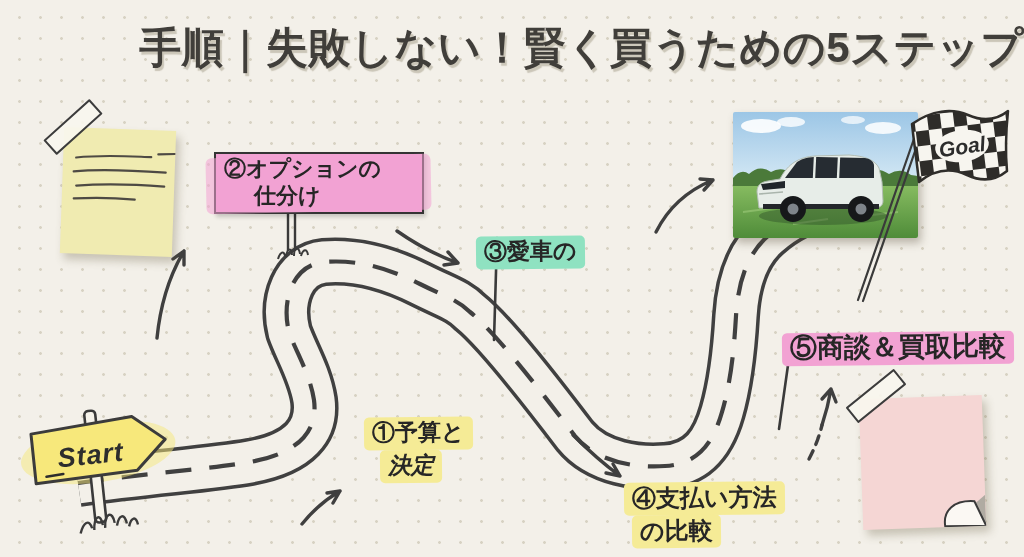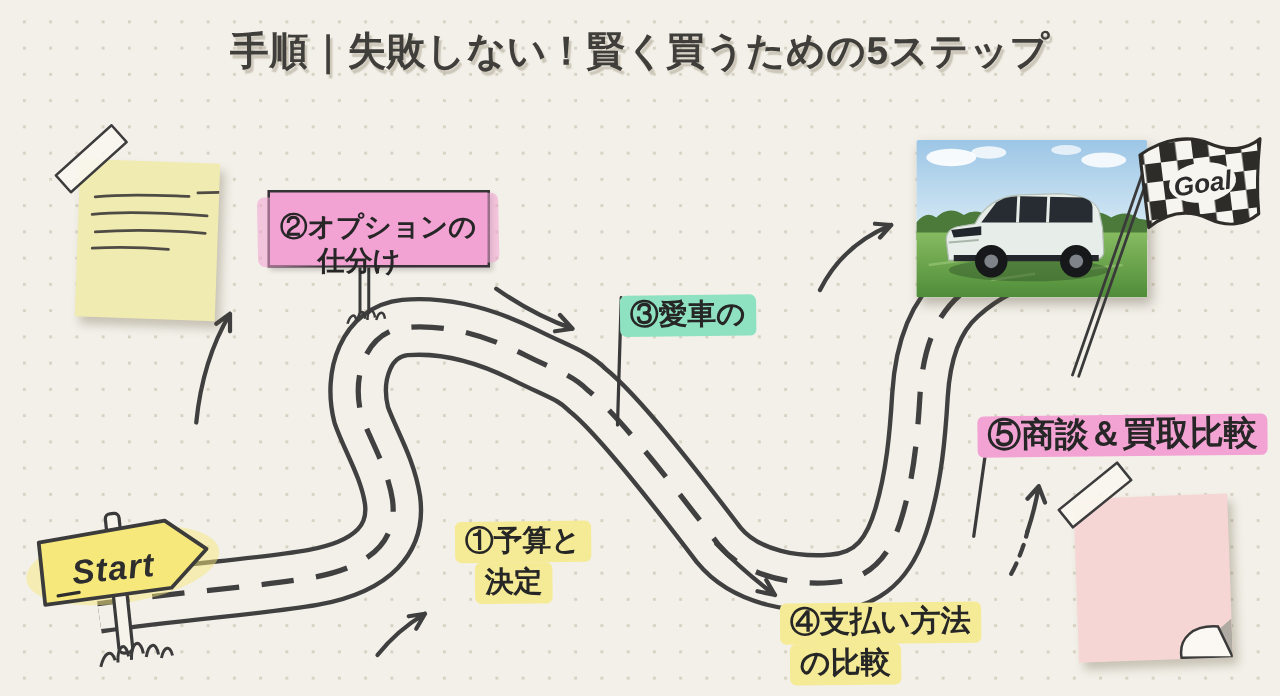--- a/index.html
+++ b/index.html
@@ -1,43 +1,43 @@
 <!DOCTYPE html>
 <html><head>
 <meta charset="utf-8">
 <style>
   html,body{margin:0;padding:0;background:#e8e4da;font-family:"Liberation Sans",sans-serif;}
   .canvas{position:relative;width:1024px;height:557px;overflow:hidden;background-color:#f3f0e9;
     background-image:radial-gradient(circle,#d7d2c3 1.3px,rgba(0,0,0,0) 1.5px);
     background-size:21px 21px;background-position:9px 7px;}
-  .title{position:absolute;top:20px;left:0;width:1024px;text-align:center;
-    font-size:31px;font-weight:800;color:#403e3a;letter-spacing:.5px;
+  .title{position:absolute;top:20px;left:0;width:1024px;text-align:right;
+    font-size:42px;font-weight:800;color:#403e3a;letter-spacing:.5px;
     text-shadow:2px 3px 1px rgba(130,120,95,.35);z-index:9;}
   svg.ink{position:absolute;left:0;top:0;z-index:1;}
   svg.flaglayer{position:absolute;left:820px;top:98px;z-index:4;}
   .photo{position:absolute;left:733px;top:112px;width:185px;height:126px;z-index:3;
     box-shadow:3px 5px 9px rgba(80,70,50,.35);border-radius:2px;overflow:hidden;}
   .note{position:absolute;z-index:5;box-shadow:4px 6px 8px rgba(100,90,60,.30);}
   .note-yellow{left:62px;top:129px;width:112px;height:126px;background:#f0ebb1;transform:rotate(2deg);}
   .note-pink{left:861px;top:397px;width:123px;height:131px;background:#f5d6d4;transform:rotate(-2deg);}
   .tape{position:absolute;z-index:6;width:58px;height:16px;background:rgba(248,246,238,.92);
     border:2.2px solid #3c3c3c;border-radius:1px;}
   .tape-yellow{left:42px;top:117px;transform:rotate(-42deg);}
   .tape-pink{left:845px;top:386px;transform:rotate(-39deg);}
   .step{position:absolute;z-index:7;font-weight:800;color:#262626;line-height:31px;}
   .step .row{display:block;}
   .hl{display:inline-block;padding:0 8px 2px 8px;border-radius:5px;transform:rotate(-.6deg);}
   #step1{left:364px;top:417px;font-size:23px;}
-  #step3{left:496px;top:236px;font-size:23px;}
+  #step3{left:476px;top:236px;font-size:23px;}
   #step4{left:624px;top:482px;font-size:24px;}
   #step5{left:782px;top:332px;font-size:27px;}
   .ml16{margin-left:16px;} .ml20{margin-left:8px;}
-  .plate{position:absolute;left:214px;top:152px;width:178px;height:62px;z-index:7;
+  .plate{position:absolute;left:214px;top:152px;width:210px;height:62px;z-index:7;
     border:2.5px solid #343434;background:#f2a2d3;box-shadow:2px 3px 4px rgba(0,0,0,.18);
-    font-size:22px;font-weight:800;color:#262626;line-height:27px;padding-top:14px;box-sizing:border-box;}
+    font-size:22px;font-weight:800;color:#262626;line-height:27px;padding-top:1px;box-sizing:border-box;}
   .plate::before{content:"";position:absolute;left:-10px;top:2px;right:-9px;bottom:0px;
     background:#f2a2d3;opacity:.55;z-index:-1;transform:rotate(-1.2deg);border-radius:6px;}
   .plate .l1{display:block;padding-left:8px;}
   .plate .l2{display:block;padding-left:38px;}
 </style>
 </head>
 <body>
 
 <div class="canvas">
 
@@ -146,21 +146,21 @@
   <div class="note note-pink">
     <svg width="123" height="131" viewBox="0 0 123 131">
       <path d="M 84,131 L 123,131 L 123,100 Z" fill="#b0aba2"></path>
       <path d="M 82,130 C 80,114 92,104 112,106 L 123,131 Z" fill="#fbf8f3" stroke="#3a3a3a" stroke-width="2"></path>
     </svg>
   </div>
   <div class="tape tape-pink"></div>
 
   <div class="step" id="step1">
     <span class="row"><span class="hl" style="background-color: rgb(245, 235, 150);">①予算と</span></span>
-    <span class="row ml16"><span class="hl" style="background-color: rgb(245, 235, 150);">決定</span></span>
+    <span class="row ml16"><span class="hl" style="background-color: rgb(245, 235, 150); font-style: italic;">決定</span></span>
   </div>
 
   <div class="plate">
     <span class="l1">②オプションの</span>
     <span class="l2">仕分け</span>
   </div>
 
   <div class="step" id="step3">
     <span class="row"><span class="hl" style="background-color: rgb(143, 226, 193);">③愛車の</span></span>
   </div>

